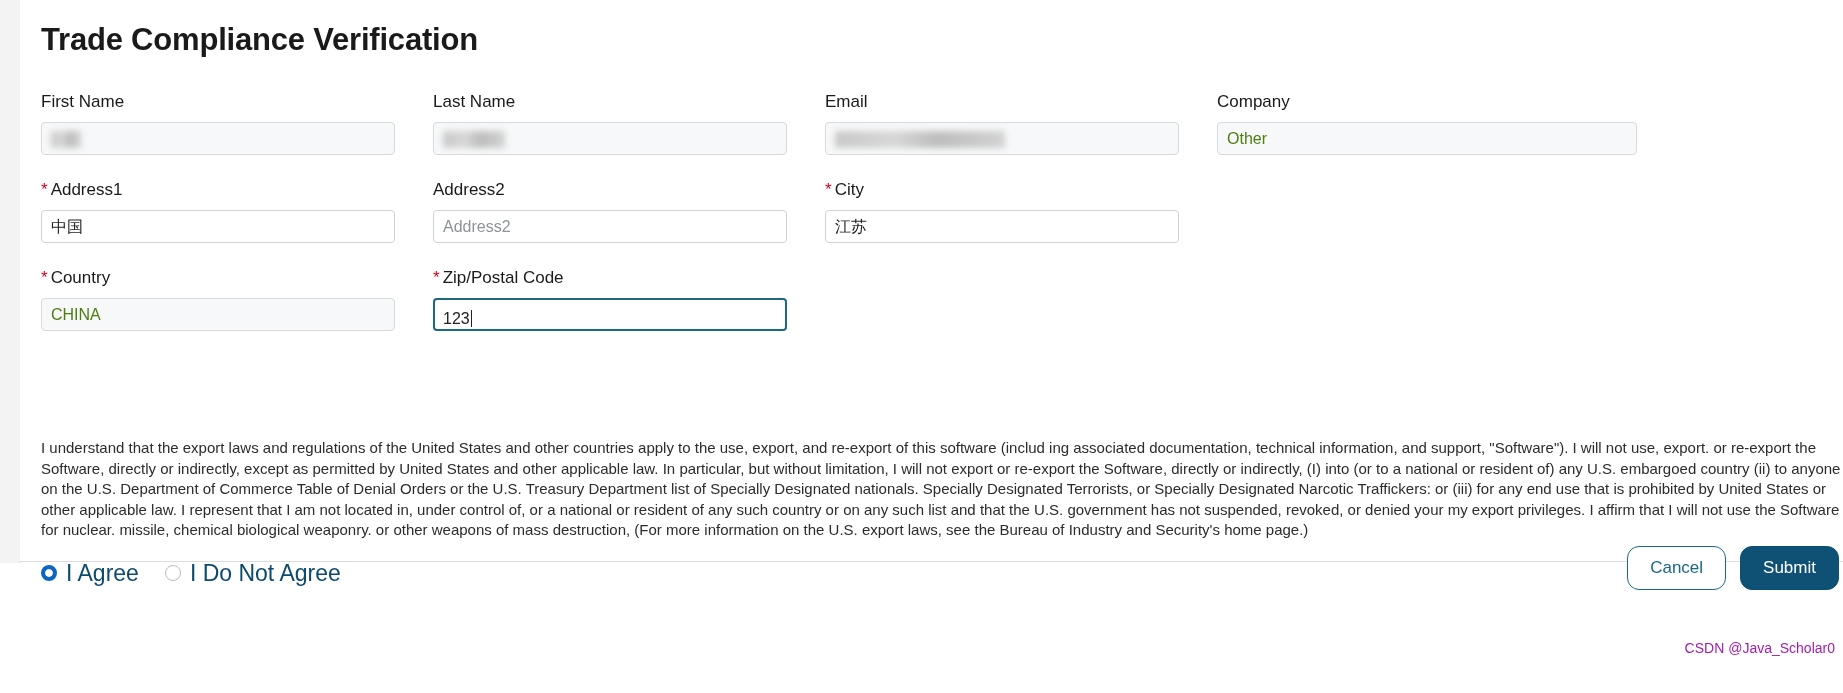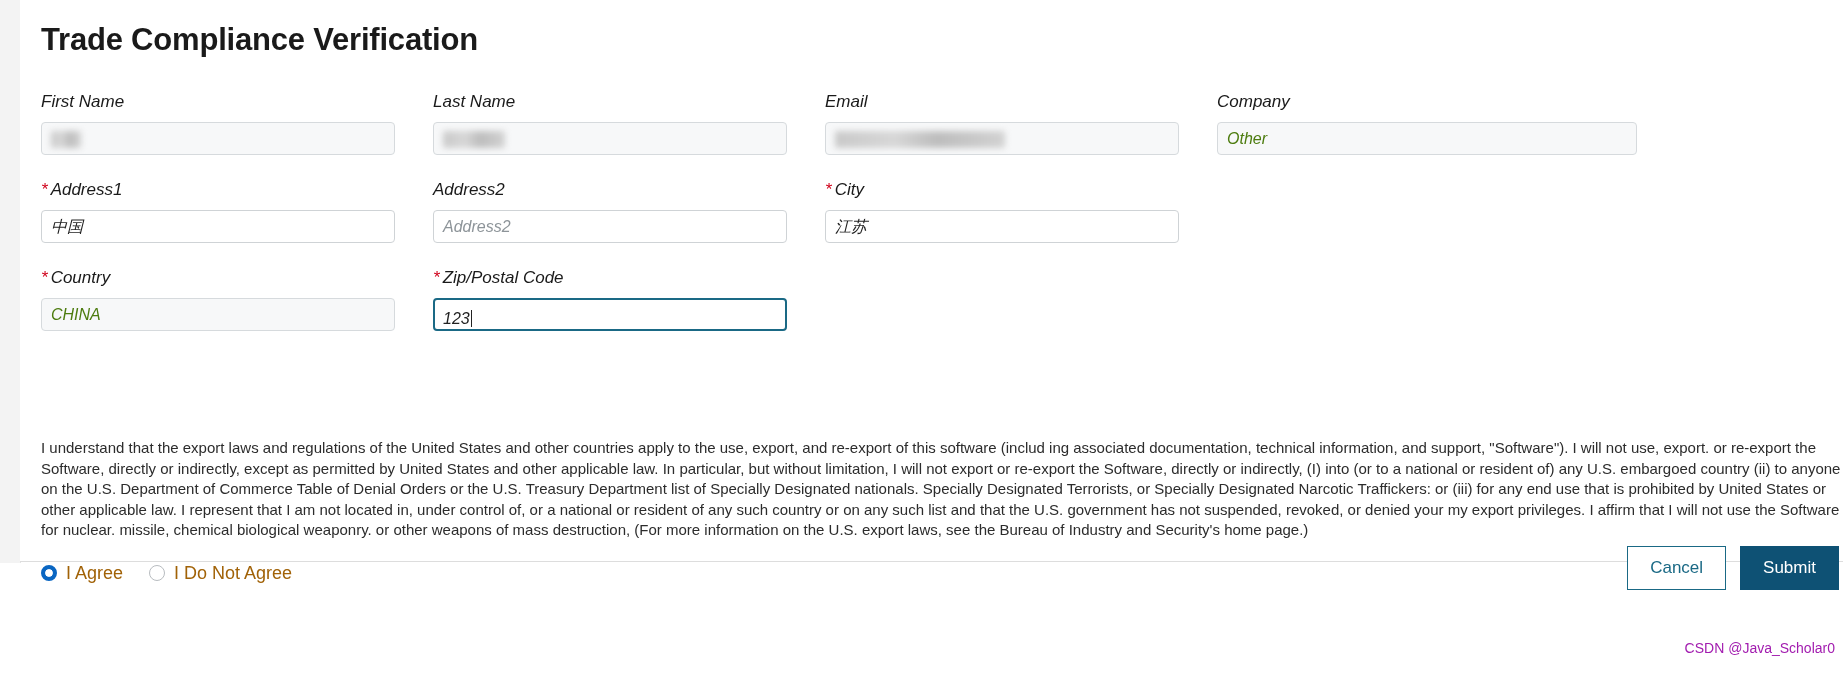--- a/index.html
+++ b/index.html
@@ -68,21 +68,20 @@
 
   .form-row {
     position: relative;
     height: 88px;
   }
 
   .field {
     position: absolute;
     top: 0;
     width: 354px;
-    font-style: italic;
   }
   .col0 { left: 0px; }
   .col1 { left: 392px; }
   .col2 { left: 784px; }
   .col3 { left: 1176px; width: 420px;}
 
   .field-label {
     font-size: 17px;
     line-height: 20px;
     color: #1a1a1a;
@@ -202,38 +201,38 @@
   .radio-circle.checked::after {
     content: "";
     position: absolute;
     left: -1px; top: -1px;
     width: 10px; height: 10px;
     border-radius: 50%;
     border: 1px solid #0a66c2;
     box-sizing: border-box;
   }
   .radio-label {
-    font-size: 18px;
-    color: #a16207;
+    font-size: 23px;
+    color: #0c4a6e;
     white-space: nowrap;
   }
 
   .button-group {
     position: absolute;
     right: 12px;
     top: -10px;
     display: flex;
     align-items: center;
   }
   .btn {
     font-family: "Liberation Sans", sans-serif;
     font-size: 17px;
     height: 44px;
     min-width: 88px;
-    border-radius: 0;
+    border-radius: 12px;
     cursor: pointer;
     box-sizing: border-box;
     padding: 0 22px;
     line-height: 42px;
     text-align: center;
   }
   .btn-cancel {
     background: #ffffff;
     border: 1px solid #1a6985;
     color: #1a6985;

